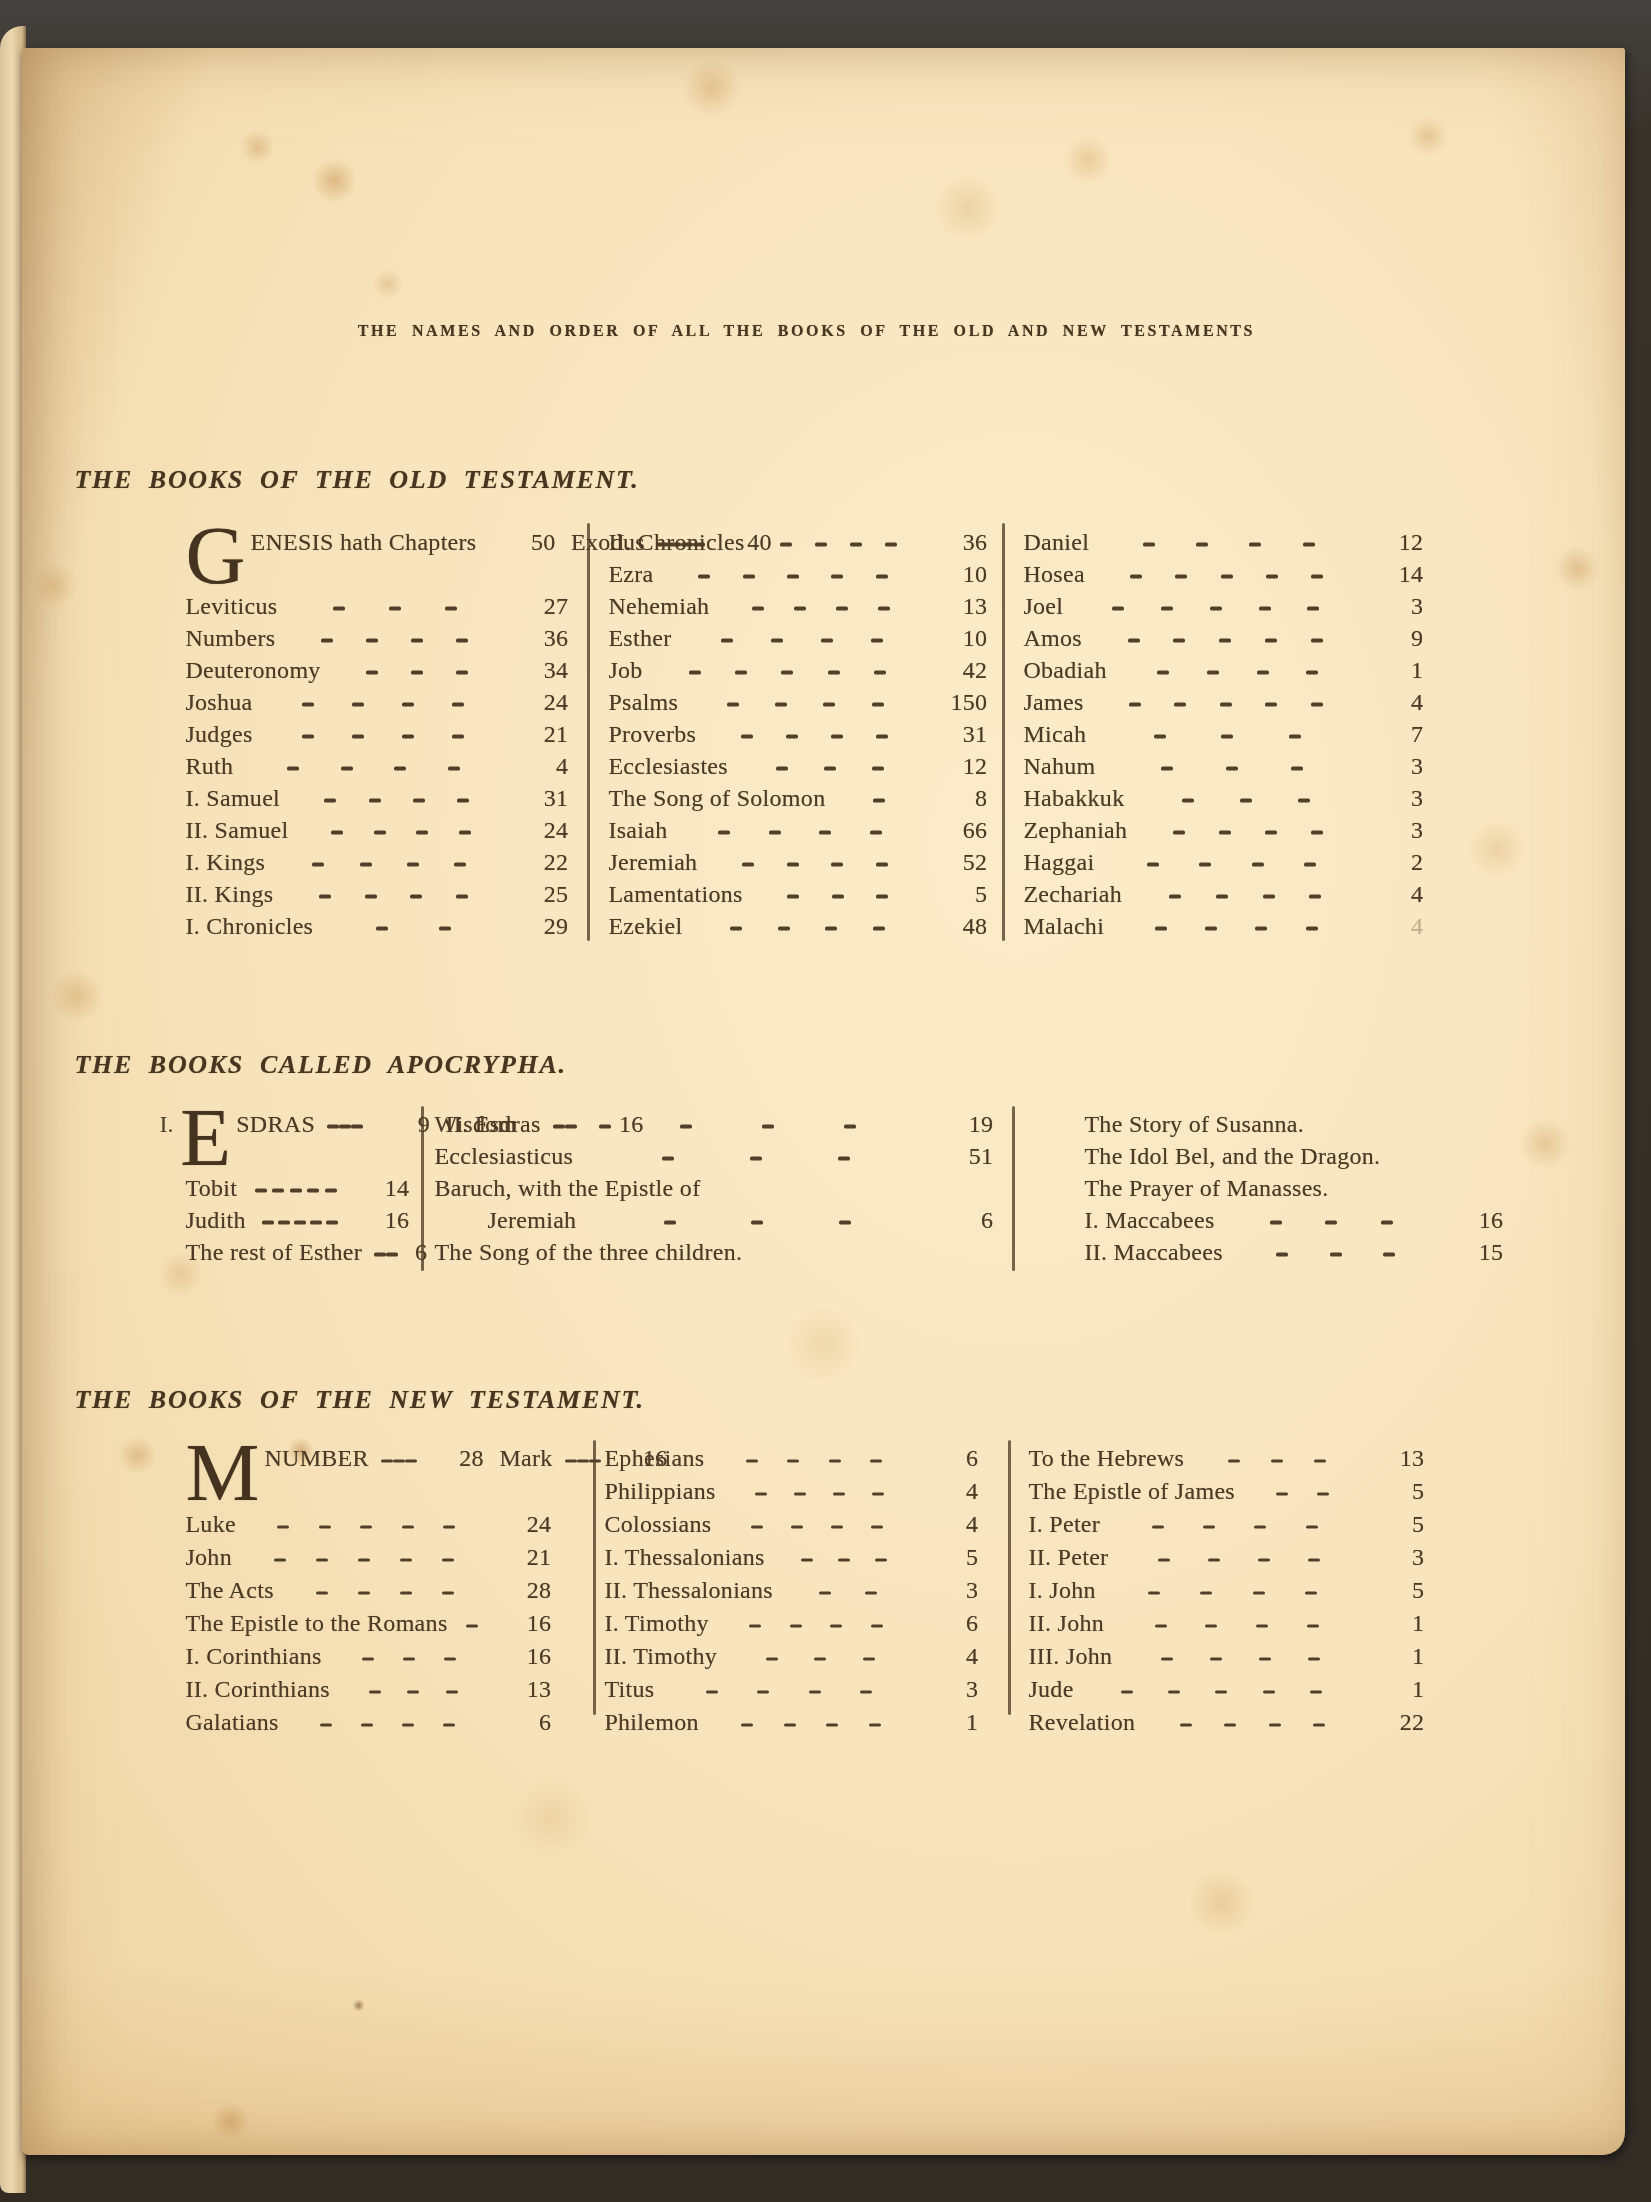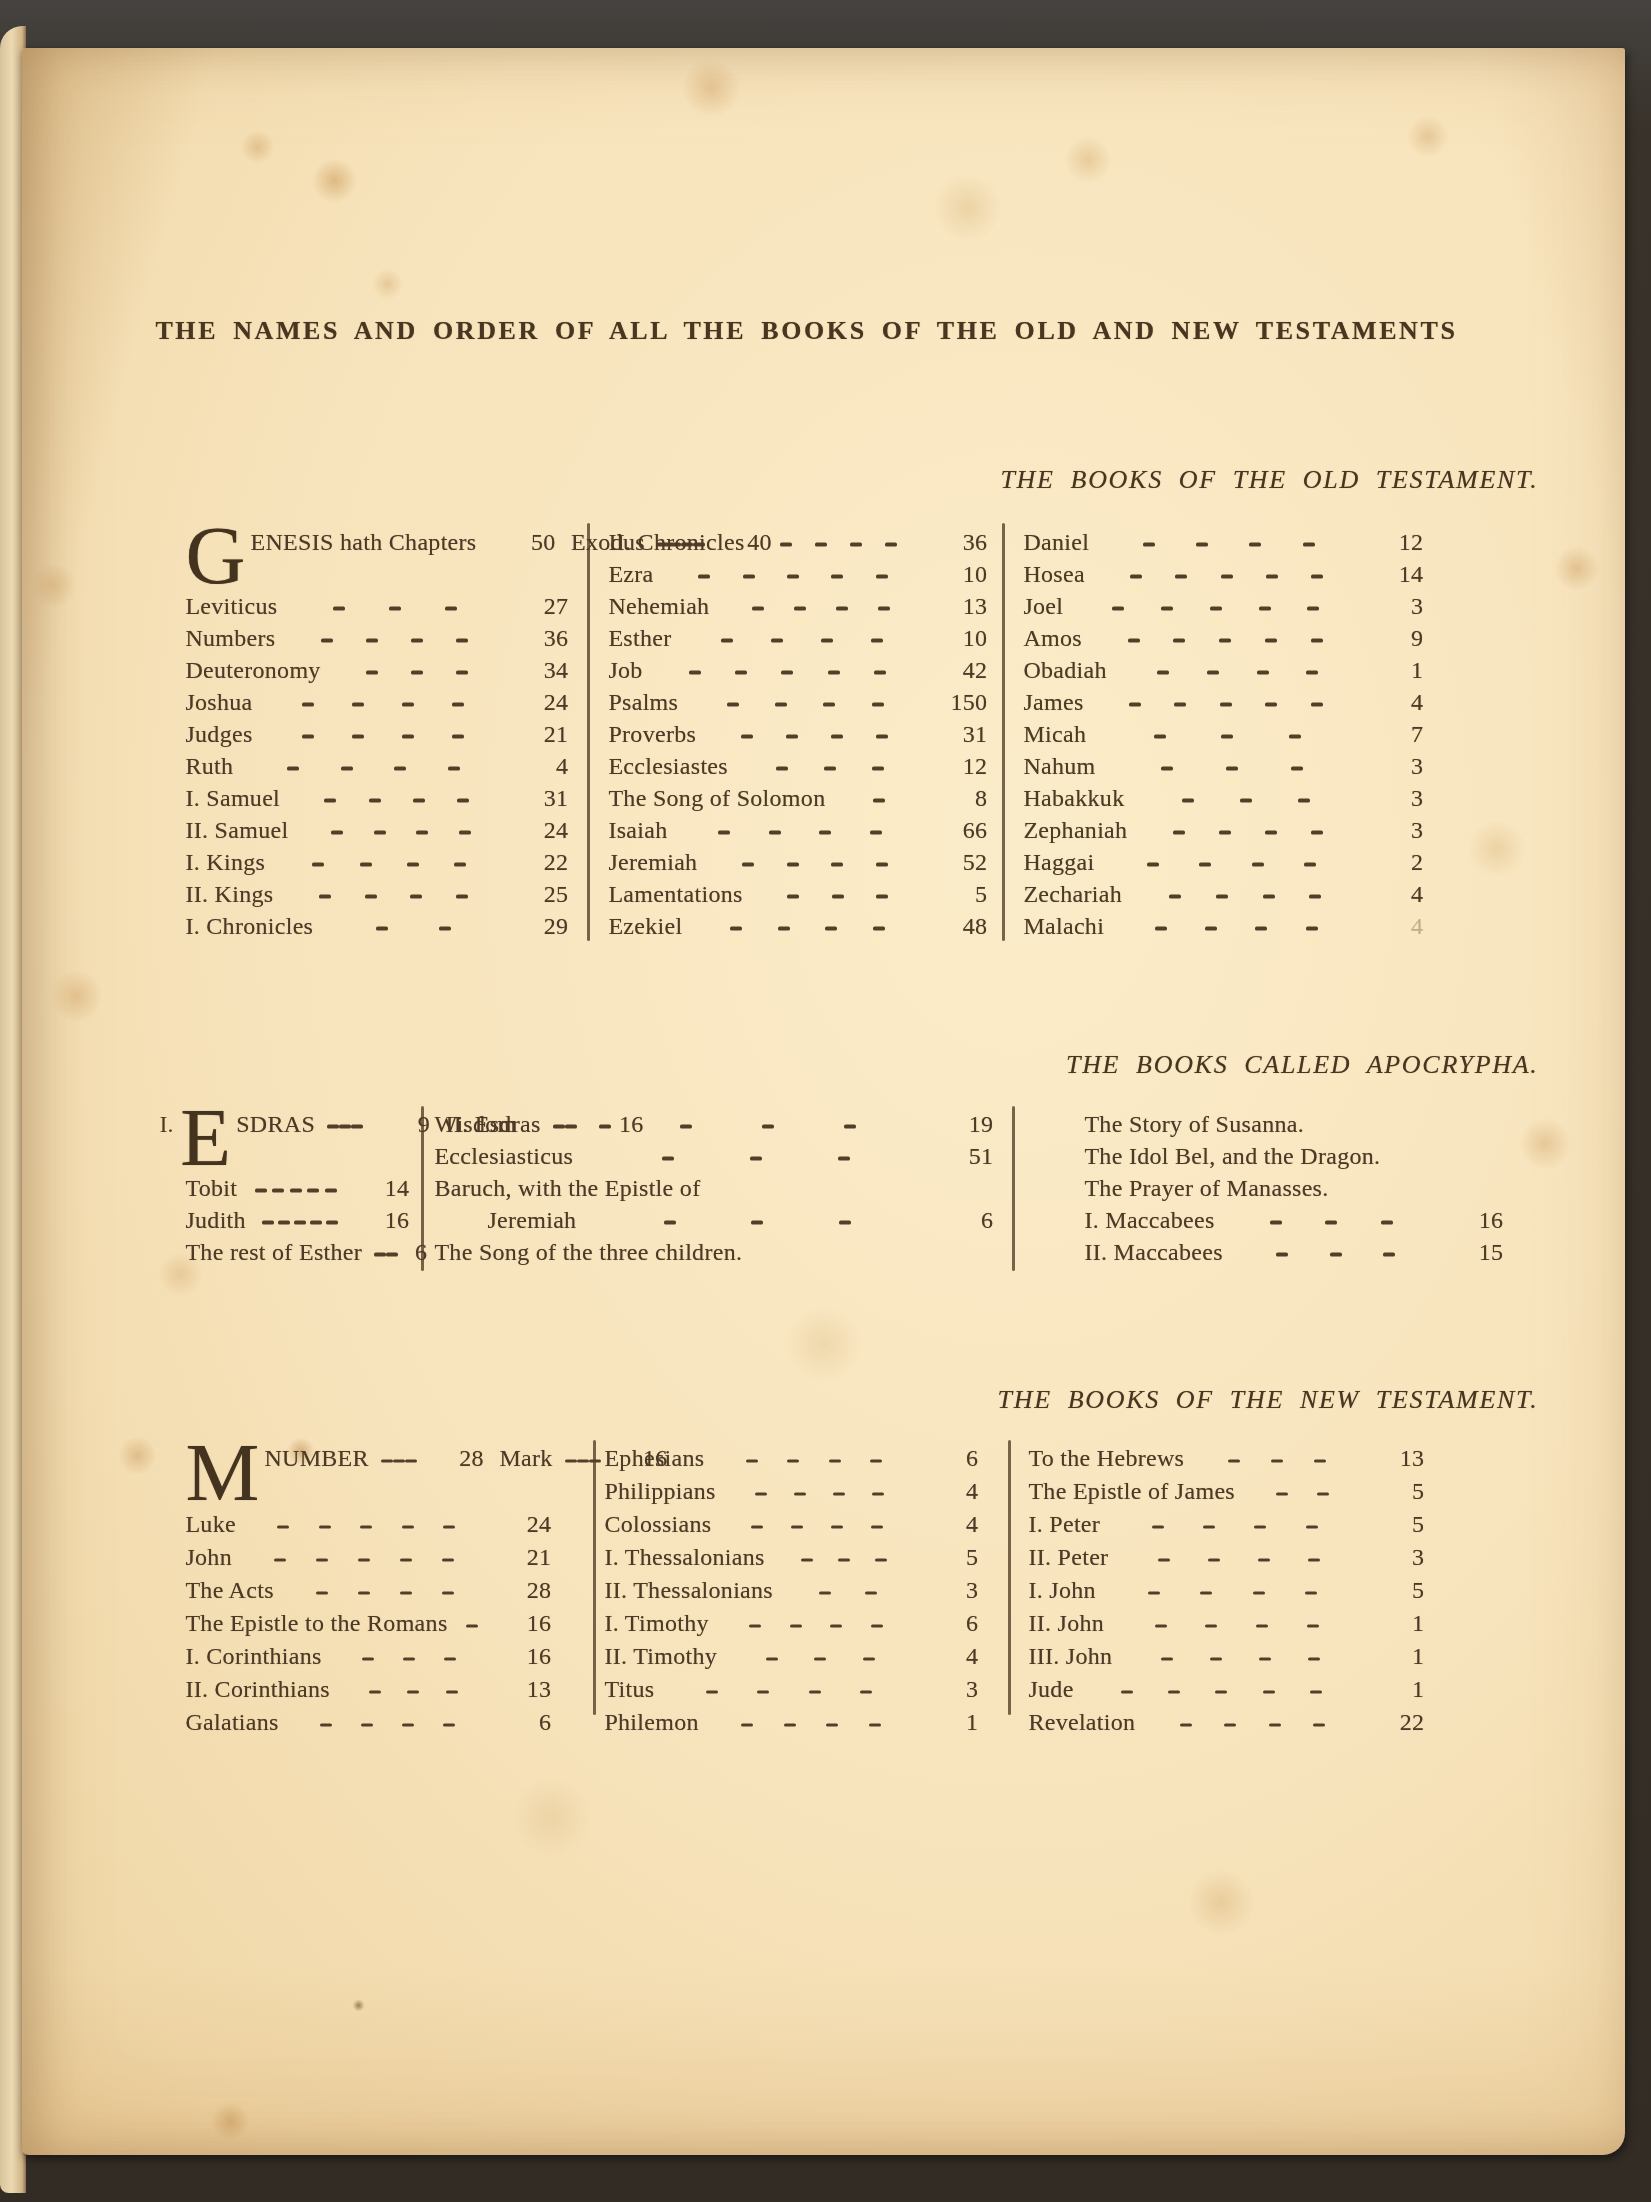--- a/index.html
+++ b/index.html
@@ -48,25 +48,25 @@
       radial-gradient(circle at 95% 52%,    rgba(185,120,45,.26) 0px, rgba(185,120,45,0) 26px),
       radial-gradient(circle at 92% 38%,    rgba(190,130,55,.20) 0px, rgba(190,130,55,0) 29px),
       radial-gradient(circle at 87.7% 4.2%, rgba(185,120,45,.26) 0px, rgba(185,120,45,0) 20.6px),
       radial-gradient(circle at 74.8% 88%,  rgba(190,130,55,.22) 0px, rgba(190,130,55,0) 33px),
       radial-gradient(circle at 21% 92.9%,  rgba(90,55,20,.55)  0px, rgba(90,55,20,0) 6px),
       radial-gradient(circle at 13% 98.4%,  rgba(180,115,45,.34) 0px, rgba(180,115,45,0) 19px),
       radial-gradient(circle at 33% 84%,    rgba(190,135,60,.14) 0px, rgba(190,135,60,0) 40px);
   }
   
   .title{position:absolute;left:52px;right:86px;top:261px;text-align:center;
-    font-weight:bold;font-size:26px;line-height:43px;letter-spacing:2.6px;word-spacing:6px;
+    font-weight:bold;font-size:16px;line-height:43px;letter-spacing:2.6px;word-spacing:6px;
     color:#483620;text-shadow:0 0 0.9px rgba(72,54,32,.55);}
   
-  .shead{position:absolute;left:52px;right:86px;text-align:right;
-    font-style:italic;font-weight:normal;font-size:26px;line-height:31px;
+  .shead{position:absolute;left:52px;right:86px;text-align:left;
+    font-style:italic;font-weight:bold;font-size:26px;line-height:31px;
     letter-spacing:1.7px;word-spacing:7.7px;color:#47351f;text-shadow:0 0 0.9px rgba(72,54,32,.5);}
   .h0{top:416px;} .h1{top:1001px;} .h2{top:1336px;}
   
   .grid{position:absolute;left:0;right:0;}
   .g0{top:478px;height:413px;--rh:32px;}
   .g1{top:1060px;height:159px;--rh:32px;}
   .g2{top:1394px;height:299px;--rh:33px;}
   .col{position:absolute;top:0;bottom:0;}
   .g0 .c0{left:163px;width:383px;} .g0 .c1{left:586px;width:379px;} .g0 .c2{left:1001px;width:400px;}
   .g1 .c0{left:137px;width:250px;} .g1 .c1{left:412px;width:559px;} .g1 .c2{left:1062px;width:419px;}

